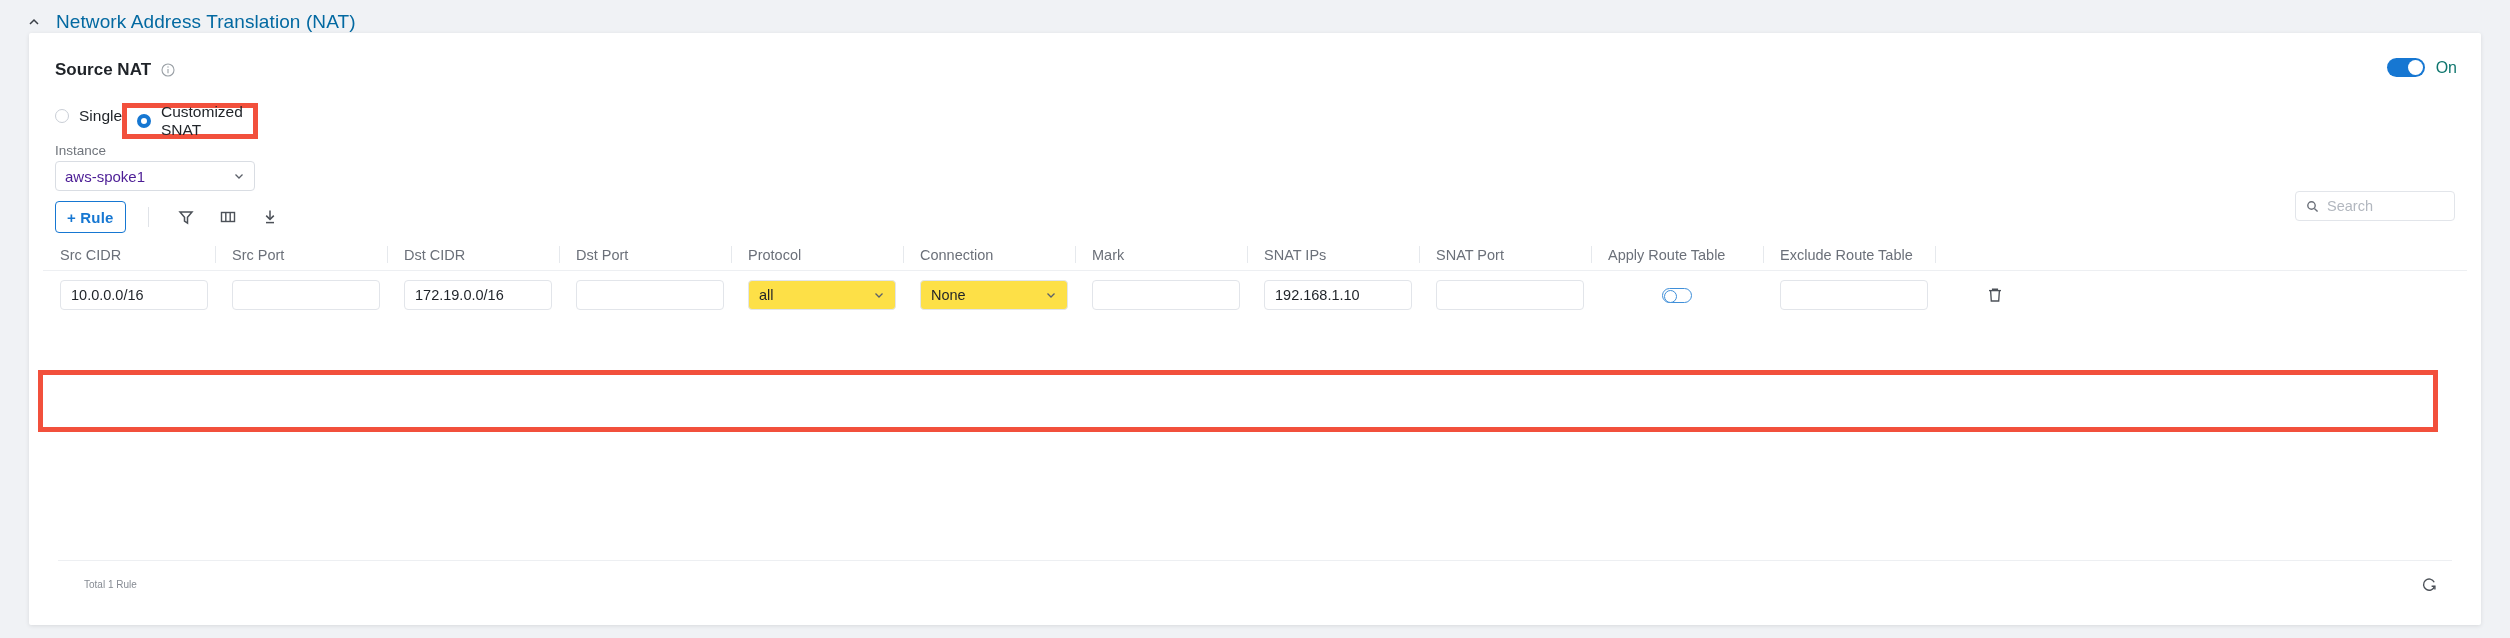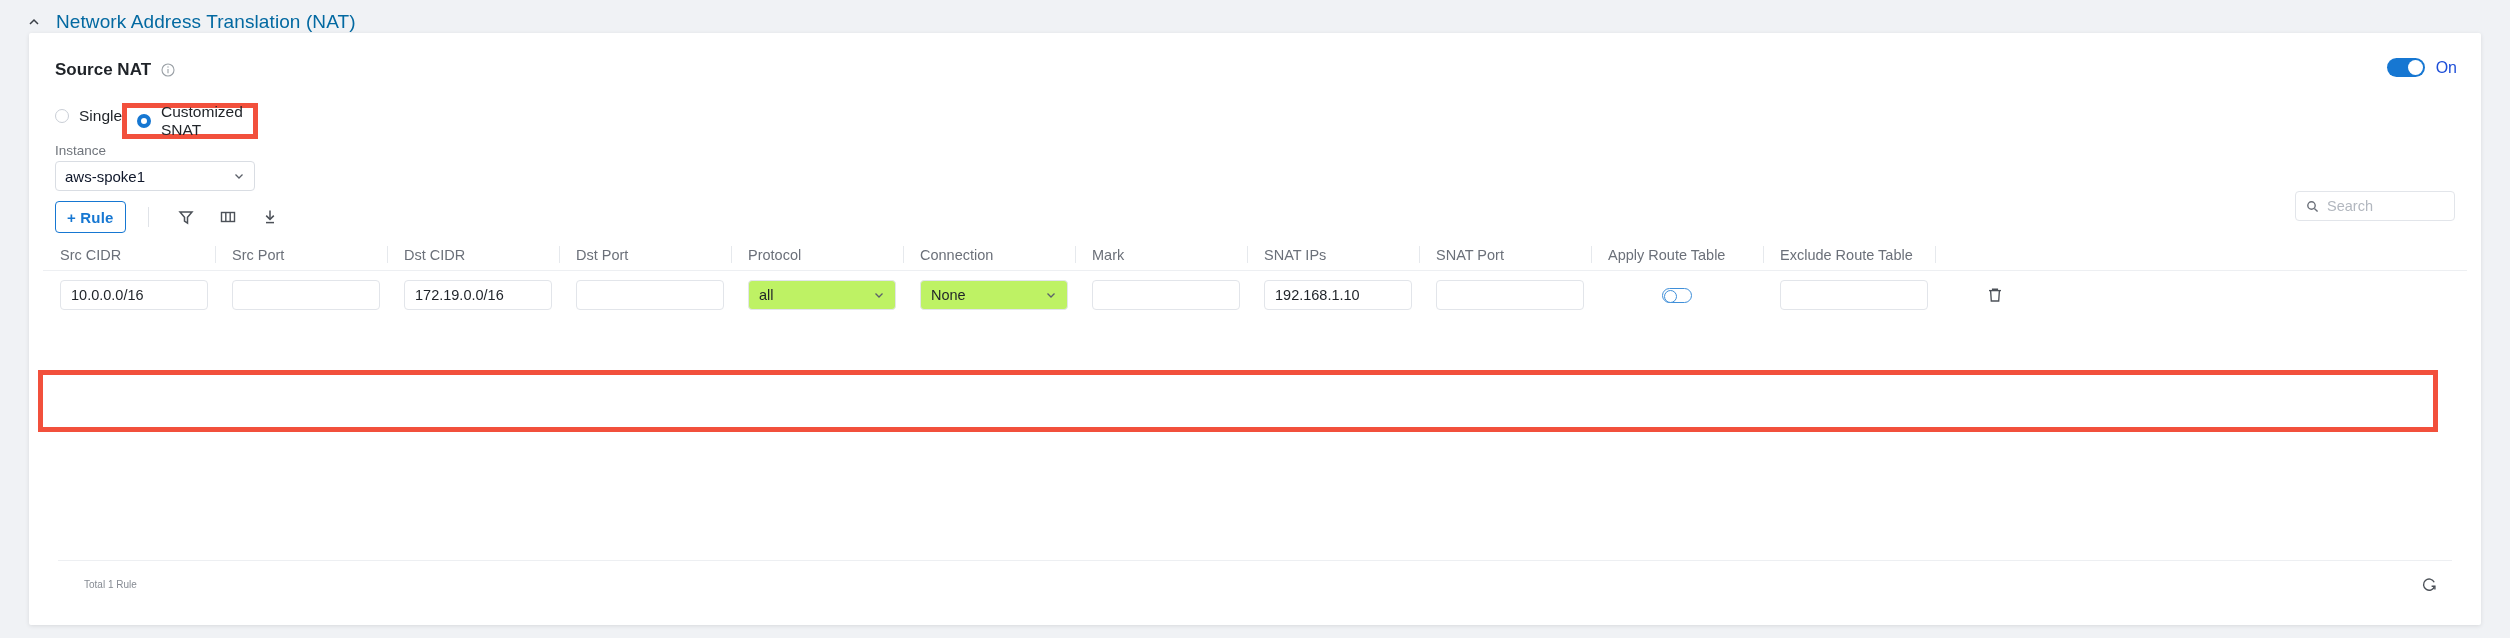--- a/index.html
+++ b/index.html
@@ -63,21 +63,21 @@
   .switch-on {
     width: 38px; height: 19px; border-radius: 10px;
     background: #1677d2; position: relative;
   }
   .switch-on::after {
     content: ""; position: absolute;
     right: 2px; top: 2px;
     width: 15px; height: 15px; border-radius: 50%;
     background: #fff;
   }
-  .toggle-text { font-size: 16px; color: #1d4ed8; }
+  .toggle-text { font-size: 16px; color: #0f766e; }
 
   
   .radio-row {
     position: absolute; left: 26px; top: 70px;
     display: flex; align-items: center; height: 26px;
   }
   .radio-item {
     display: flex; align-items: center; gap: 10px;
     font-size: 15.5px; color: #1f2328;
     height: 26px;
@@ -109,21 +109,21 @@
     position: absolute; left: 26px; top: 110px;
     font-size: 13.5px; color: #70757c;
   }
   .instance-select {
     position: absolute; left: 26px; top: 128px;
     width: 200px; height: 30px;
     border: 1px solid #d9dde3; border-radius: 4px;
     background: #fff;
     display: flex; align-items: center;
     padding: 0 9px;
-    font-size: 15px; color: #0f172a;
+    font-size: 15px; color: #4c1d95;
   }
   .instance-select .caret { margin-left: auto; color: #5b6069; display:flex; }
 
   
   .toolbar {
     position: absolute; left: 26px; top: 168px;
     display: flex; align-items: center; gap: 0;
     height: 32px;
     font-weight: bold;
   }
@@ -196,21 +196,21 @@
     max-width: 148px;
     border: 1px solid #e2e5ea; border-radius: 4px;
     background: #fff;
     display: flex; align-items: center;
     padding: 0 10px;
     font-size: 14.5px; color: #1f2328;
   }
   .cell-select {
     height: 30px; width: 100%; max-width: 148px;
     border: 1px solid #e2e5ea; border-radius: 4px;
-    background: #bef264;
+    background: #fde047;
     display: flex; align-items: center;
     padding: 0 10px;
     font-size: 14.5px; color: #1f2328;
   }
   .cell-select .caret { margin-left: auto; color: #5b6069; display:flex; }
   .switch-off {
     width: 30px; height: 15px; border-radius: 8px;
     border: 1.3px solid #3f8fd9; background: #fff;
     position: relative;
   }

